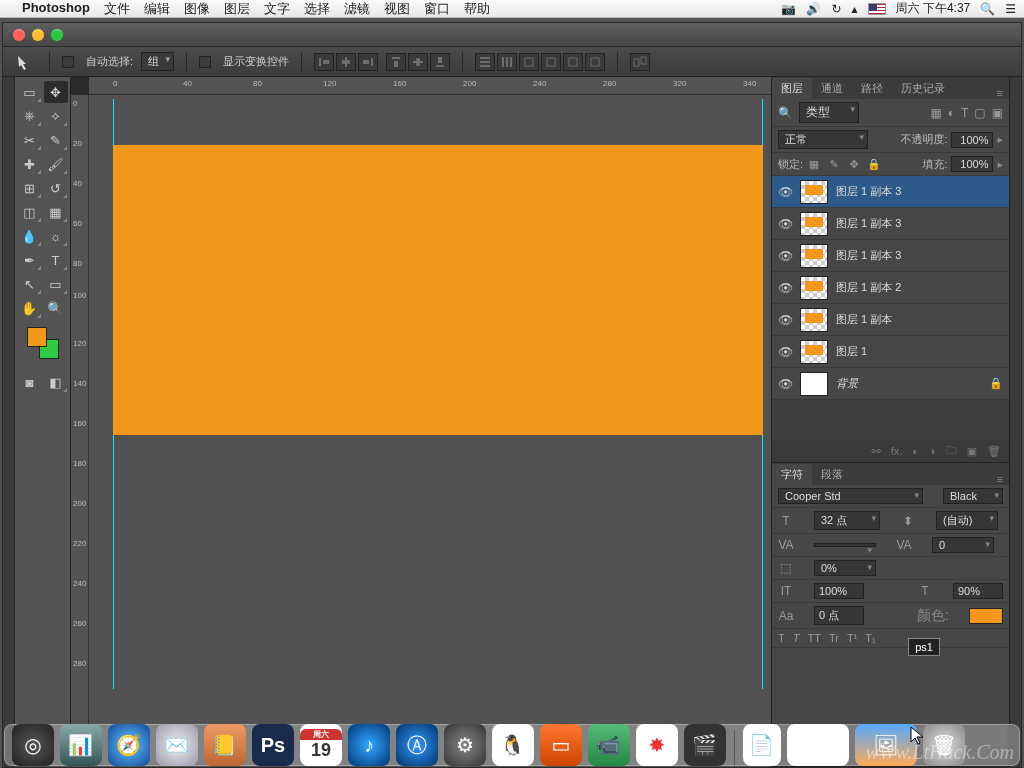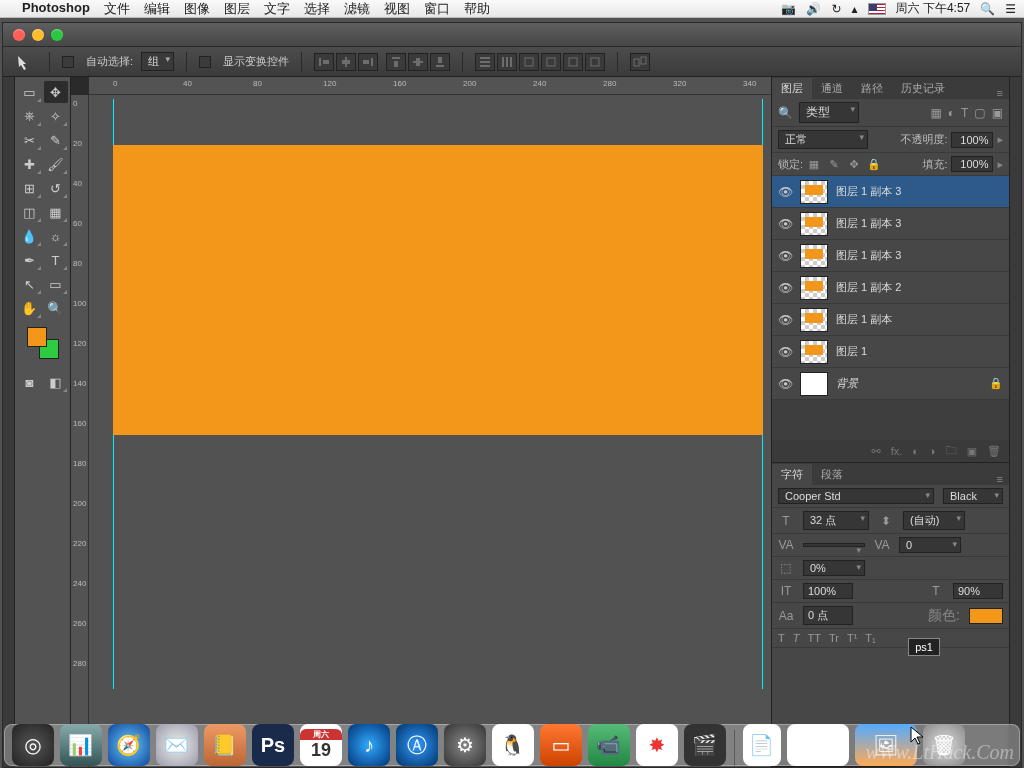--- a/index.html
+++ b/index.html
@@ -85,21 +85,21 @@
 .thumb{ width:28px;height:24px; background:repeating-conic-gradient(#ccc 0 25%,#fff 0 50%) 0 0/8px 8px; border:1px solid #222; position:relative;}
 .thumb .mini{position:absolute;left:4px;top:4px;right:4px;height:10px;}
 .thumb.bg{ background:#fff;}
 .layer .name{ flex:1; color:#ddd;}
 .layer .lock{ color:#999; font-size:11px;}
 
 .panel-bottom{ height:22px; background:#3a3a3a; display:flex; align-items:center; gap:10px; padding:0 8px; color:#888; font-size:11px; justify-content:flex-end;}
 .panel-bottom span{opacity:.8;}
 
 
-.char-panel .panel-row{ gap:9px;}
+.char-panel .panel-row{ gap:20px;}
 .char-panel input, .char-panel .small-dd{ font-size:11px;}
 .field-ico{width:16px;color:#999;text-align:center;font-size:12px;}
 .num-input{ background:#363636;border:1px solid #222;padding:1px 4px;width:50px;color:#ddd;}
 
 
 .dock{ position:absolute; left:4px; right:4px; bottom:2px; height:52px; display:flex; align-items:flex-end; gap:6px; padding:0 8px;}
 .dock-bg{position:absolute;left:0;right:0;bottom:0;height:42px;background:rgba(220,220,220,.35);border-radius:8px;border:1px solid rgba(255,255,255,.3);backdrop-filter:blur(2px);}
 .dock-icon{ width:42px; height:42px; border-radius:8px; position:relative; z-index:1; display:flex; align-items:center; justify-content:center; font-size:20px; color:#fff;}
 .dock .divider{ width:1px; height:36px; background:rgba(0,0,0,.3); z-index:1; margin:0 2px;}
 .watermark{position:absolute;right:10px;bottom:4px;font-size:20px;font-style:italic;color:rgba(255,255,255,.4);z-index:2;font-family:Georgia,serif;}
@@ -128,21 +128,21 @@
   <span>视图</span>
   <span>窗口</span>
   <span>帮助</span>
   <div class="spacer"></div>
   <div class="status">
     <span>📷</span>
     <span>🔊</span>
     <span>↻</span>
     <span>▴</span>
     <span class="flag"></span>
-    <span>周六 下午4:57</span>
+    <span>周六 下午4:37</span>
     <span>🔍</span>
     <span>☰</span>
   </div>
 </div>
 
 <div class="window">
   <div class="titlebar">
     <div class="traffic">
       <div class="tr-r"></div>
       <div class="tr-y"></div>
@@ -317,21 +317,21 @@
           <span style="left: 584px;">320</span>
           <span style="left: 654px;">340</span>
         </div>
       <div class="canvas-wrap">
         <div class="ruler-v" id="ruler-v">
             <span style="top: 4px;">0</span>
             <span style="top: 44px;">20</span>
             <span style="top: 84px;">40</span>
             <span style="top: 124px;">60</span>
             <span style="top: 164px;">80</span>
-            <span style="top: 204px;">100</span>
+            <span style="top: 196px;">100</span>
             <span style="top: 244px;">120</span>
             <span style="top: 284px;">140</span>
             <span style="top: 324px;">160</span>
             <span style="top: 364px;">180</span>
             <span style="top: 404px;">200</span>
             <span style="top: 444px;">220</span>
             <span style="top: 484px;">240</span>
             <span style="top: 524px;">260</span>
             <span style="top: 564px;">280</span>
           </div>

